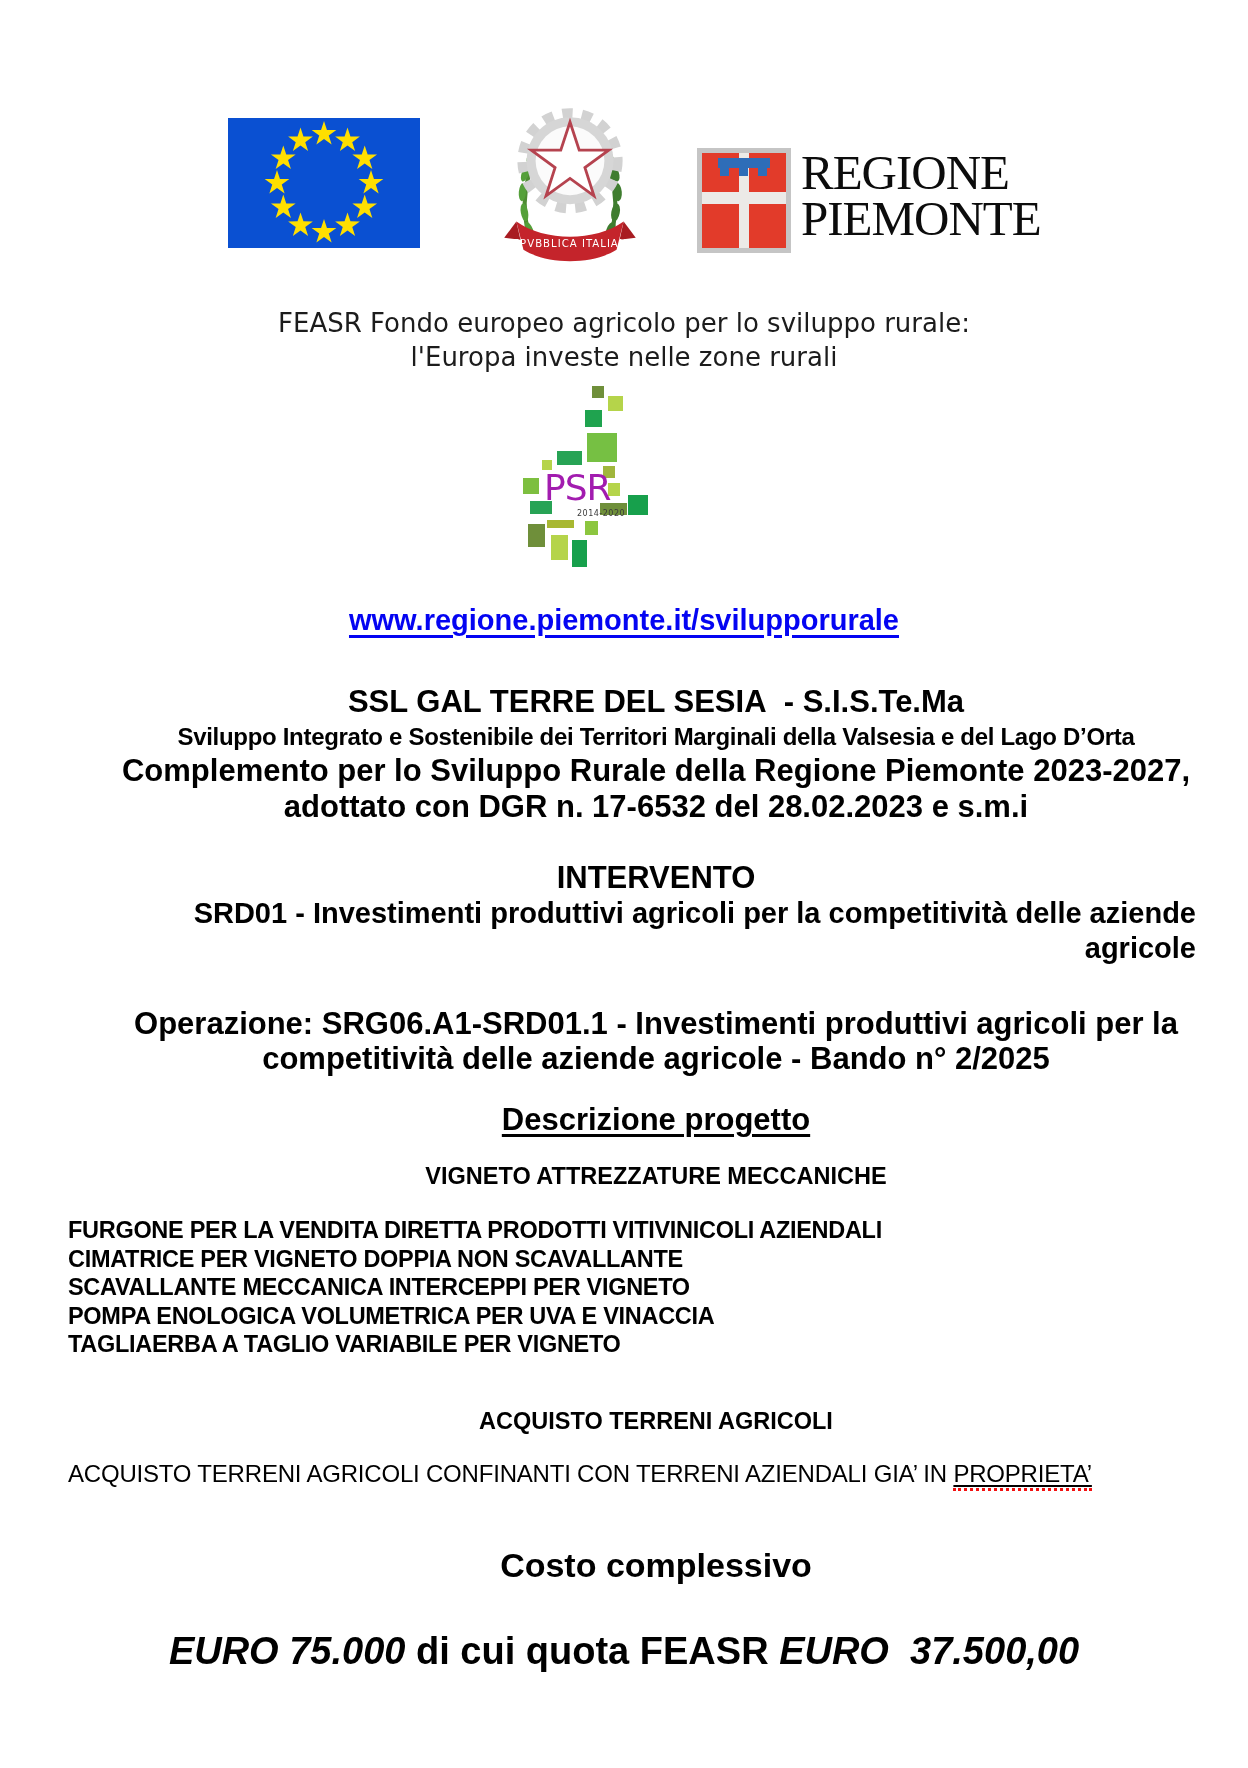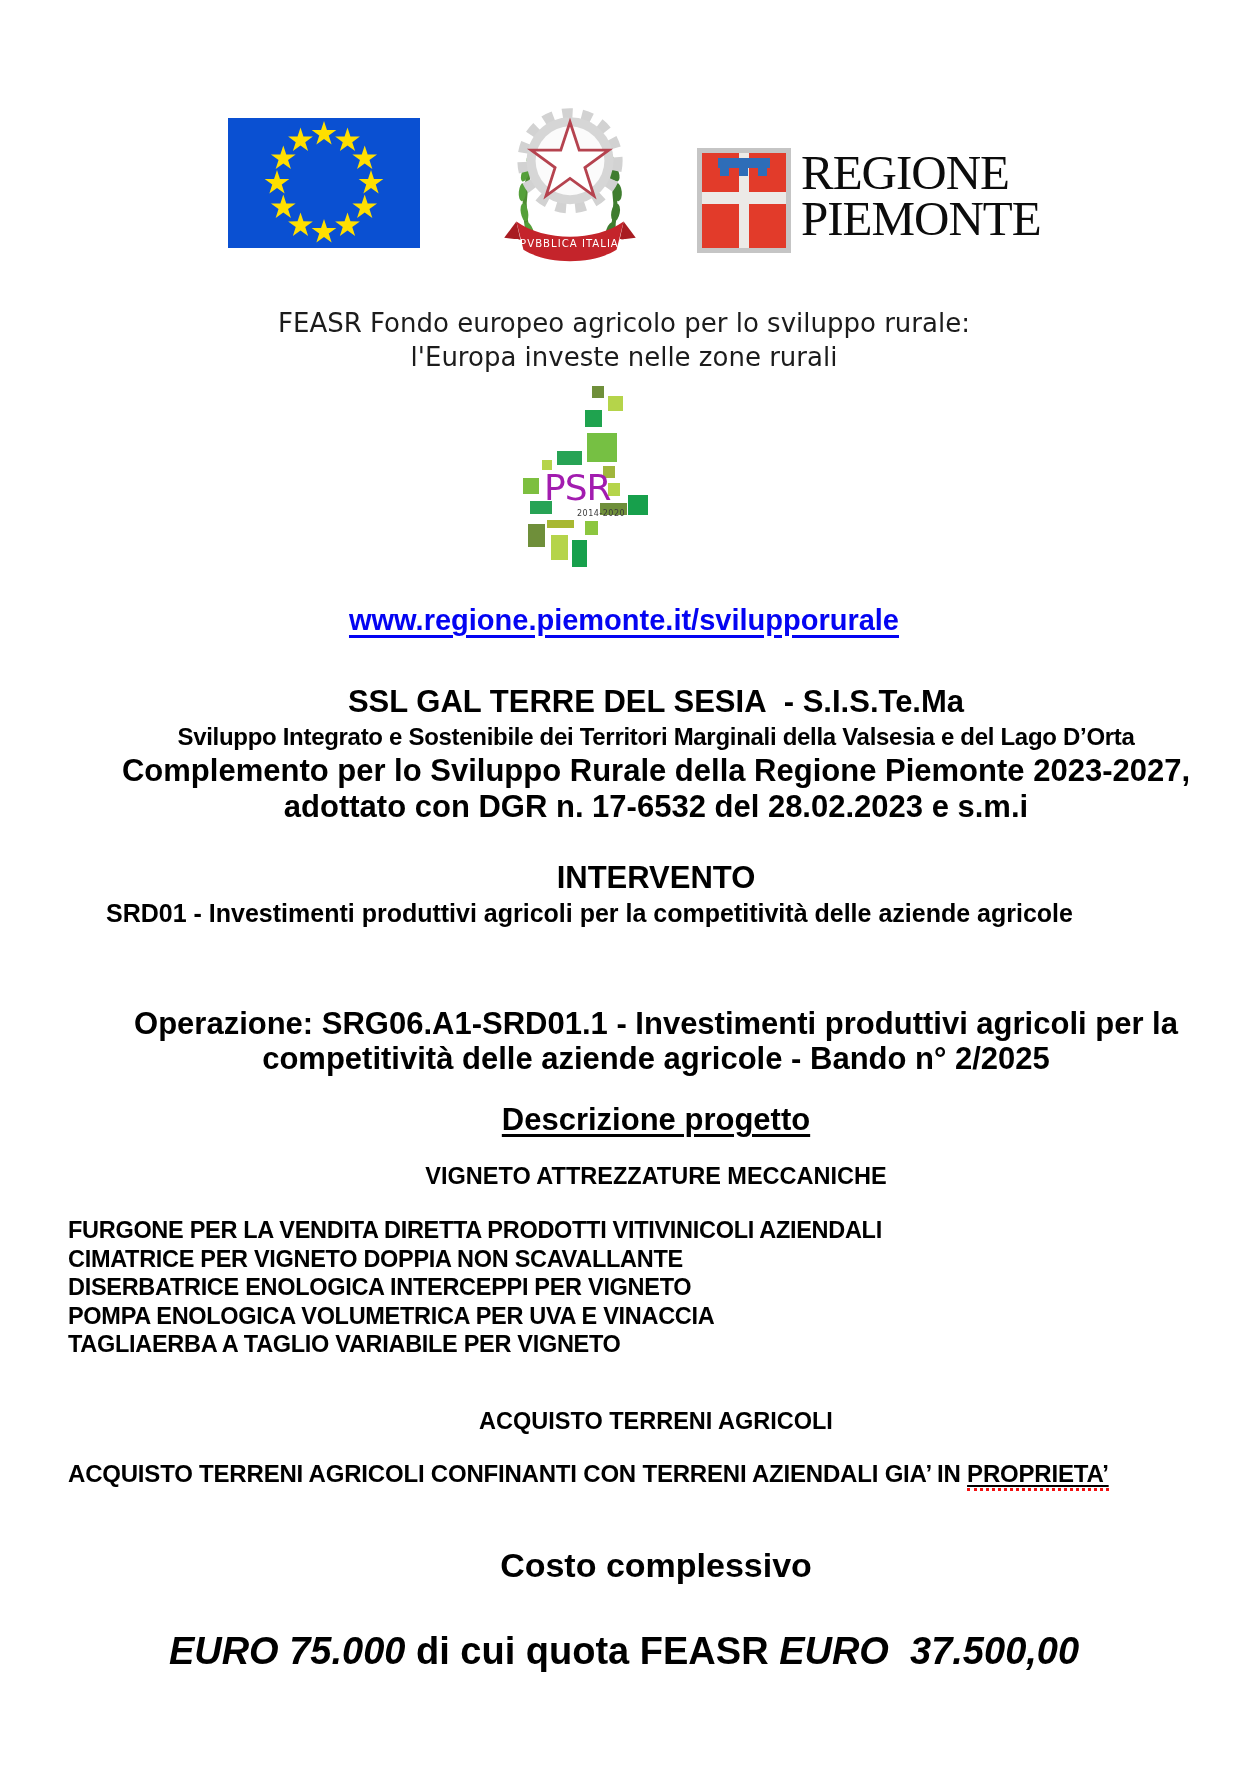--- a/index.html
+++ b/index.html
@@ -50,30 +50,30 @@
     text-decoration:underline;text-decoration-thickness:3px;text-underline-offset:5px;
   }
 
   
   .b{font-weight:bold;margin-left:32px;}
   #ssl-title{top:684px;font-size:31px;}
   #ssl-subtitle{top:723px;font-size:24px;letter-spacing:-0.3px;}
   #comp-line1{top:753px;font-size:31px;}
   #comp-line2{top:789px;font-size:31px;}
   #intervento-heading{top:860px;font-size:31px;}
-  #intervento-body{top:896px;left:74px;width:1100px;text-align:left;font-size:25px;line-height:35px;}
+  #intervento-body{top:896px;left:64px;width:1100px;text-align:right;font-size:29px;line-height:35px;}
   #operazione-body{top:1006px;left:74px;width:1100px;text-align:center;font-size:31px;line-height:35px;}
   #descrizione-heading{top:1102px;font-size:31px;}
   #descrizione-heading span{text-decoration:underline;text-decoration-thickness:3px;text-underline-offset:4px;}
   #sec1-title{top:1163px;font-size:23.5px;}
   #sec1-list{top:1216px;left:68px;width:1120px;text-align:left;
     font-size:23.5px;font-weight:bold;line-height:28.6px;letter-spacing:-0.3px;}
   #sec2-title{top:1408px;font-size:23.5px;}
   #sec2-line{top:1460px;left:68px;width:1120px;text-align:left;
-    font-size:24px;font-weight:bold;letter-spacing:-0.2px;}
+    font-size:24px;font-weight:normal;letter-spacing:-0.2px;}
   #sec2-line .spellcheck{
     text-decoration:underline;text-decoration-thickness:2px;text-underline-offset:3px;
     border-bottom:3px dotted #f21111;padding-bottom:1px;
   }
   #costo-heading{top:1546px;font-size:34px;}
   #euro-line{top:1630px;font-size:38px;font-weight:bold;}
   .it{font-style:italic;}
 </style>
 </head>
 <body>
@@ -205,21 +205,21 @@
   <div class="abs b" id="operazione-body">Operazione: SRG06.A1-SRD01.1 - Investimenti produttivi agricoli per la competitività delle aziende agricole - Bando n° 2/2025</div>
 
   <div class="abs full b" id="descrizione-heading">
     <span>Descrizione progetto</span>
   </div>
 
   <div class="abs full b" id="sec1-title">VIGNETO ATTREZZATURE MECCANICHE</div>
   <div class="abs" id="sec1-list">
     <div>FURGONE PER LA VENDITA DIRETTA PRODOTTI VITIVINICOLI AZIENDALI</div>
     <div>CIMATRICE PER VIGNETO DOPPIA NON SCAVALLANTE</div>
-    <div>DISERBATRICE ENOLOGICA INTERCEPPI PER VIGNETO</div>
+    <div>SCAVALLANTE MECCANICA INTERCEPPI PER VIGNETO</div>
     <div>POMPA ENOLOGICA VOLUMETRICA PER UVA E VINACCIA</div>
     <div>TAGLIAERBA A TAGLIO VARIABILE PER VIGNETO</div>
   </div>
 
   <div class="abs full b" id="sec2-title">ACQUISTO TERRENI AGRICOLI</div>
   <div class="abs" id="sec2-line">
     <span>ACQUISTO TERRENI AGRICOLI CONFINANTI CON TERRENI AZIENDALI GIA’ IN </span><span class="spellcheck">PROPRIETA’</span>
   </div>
 
   <div class="abs full b" id="costo-heading">Costo complessivo</div>

